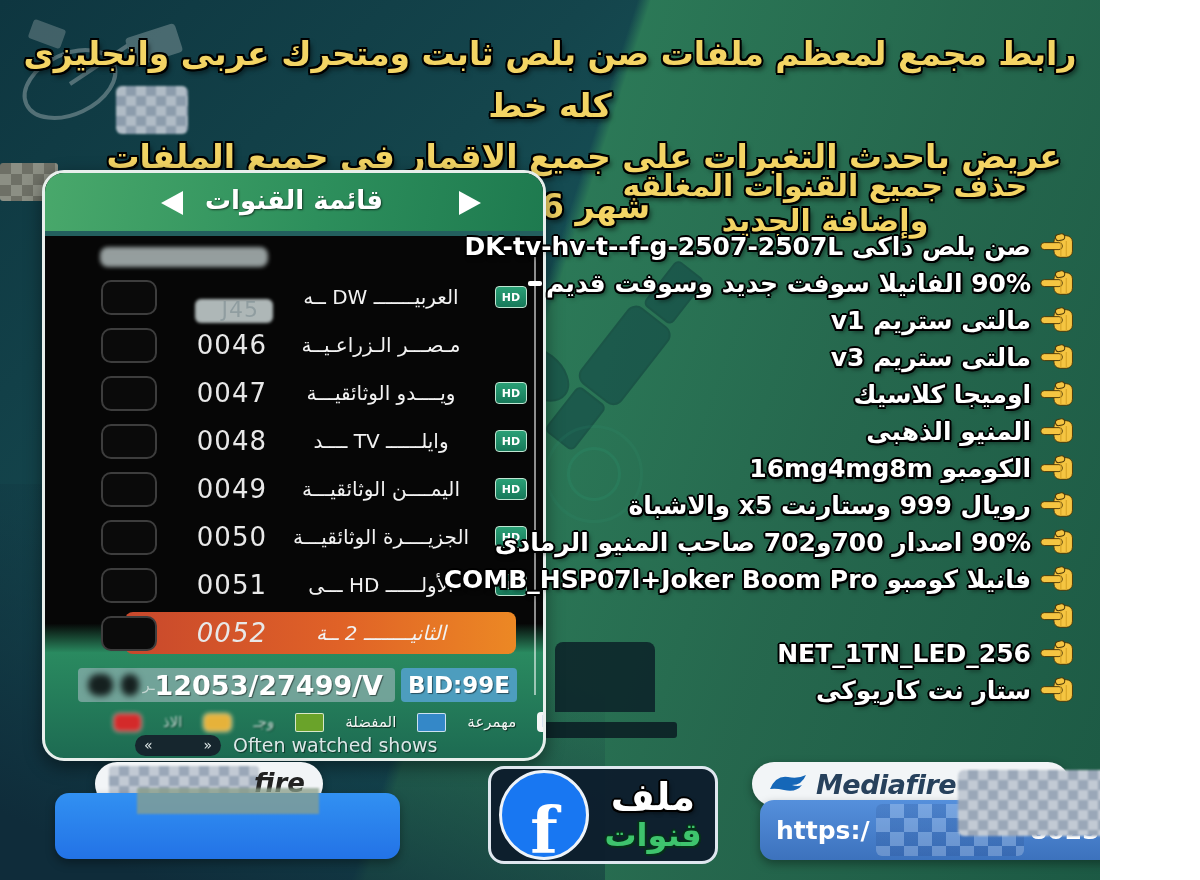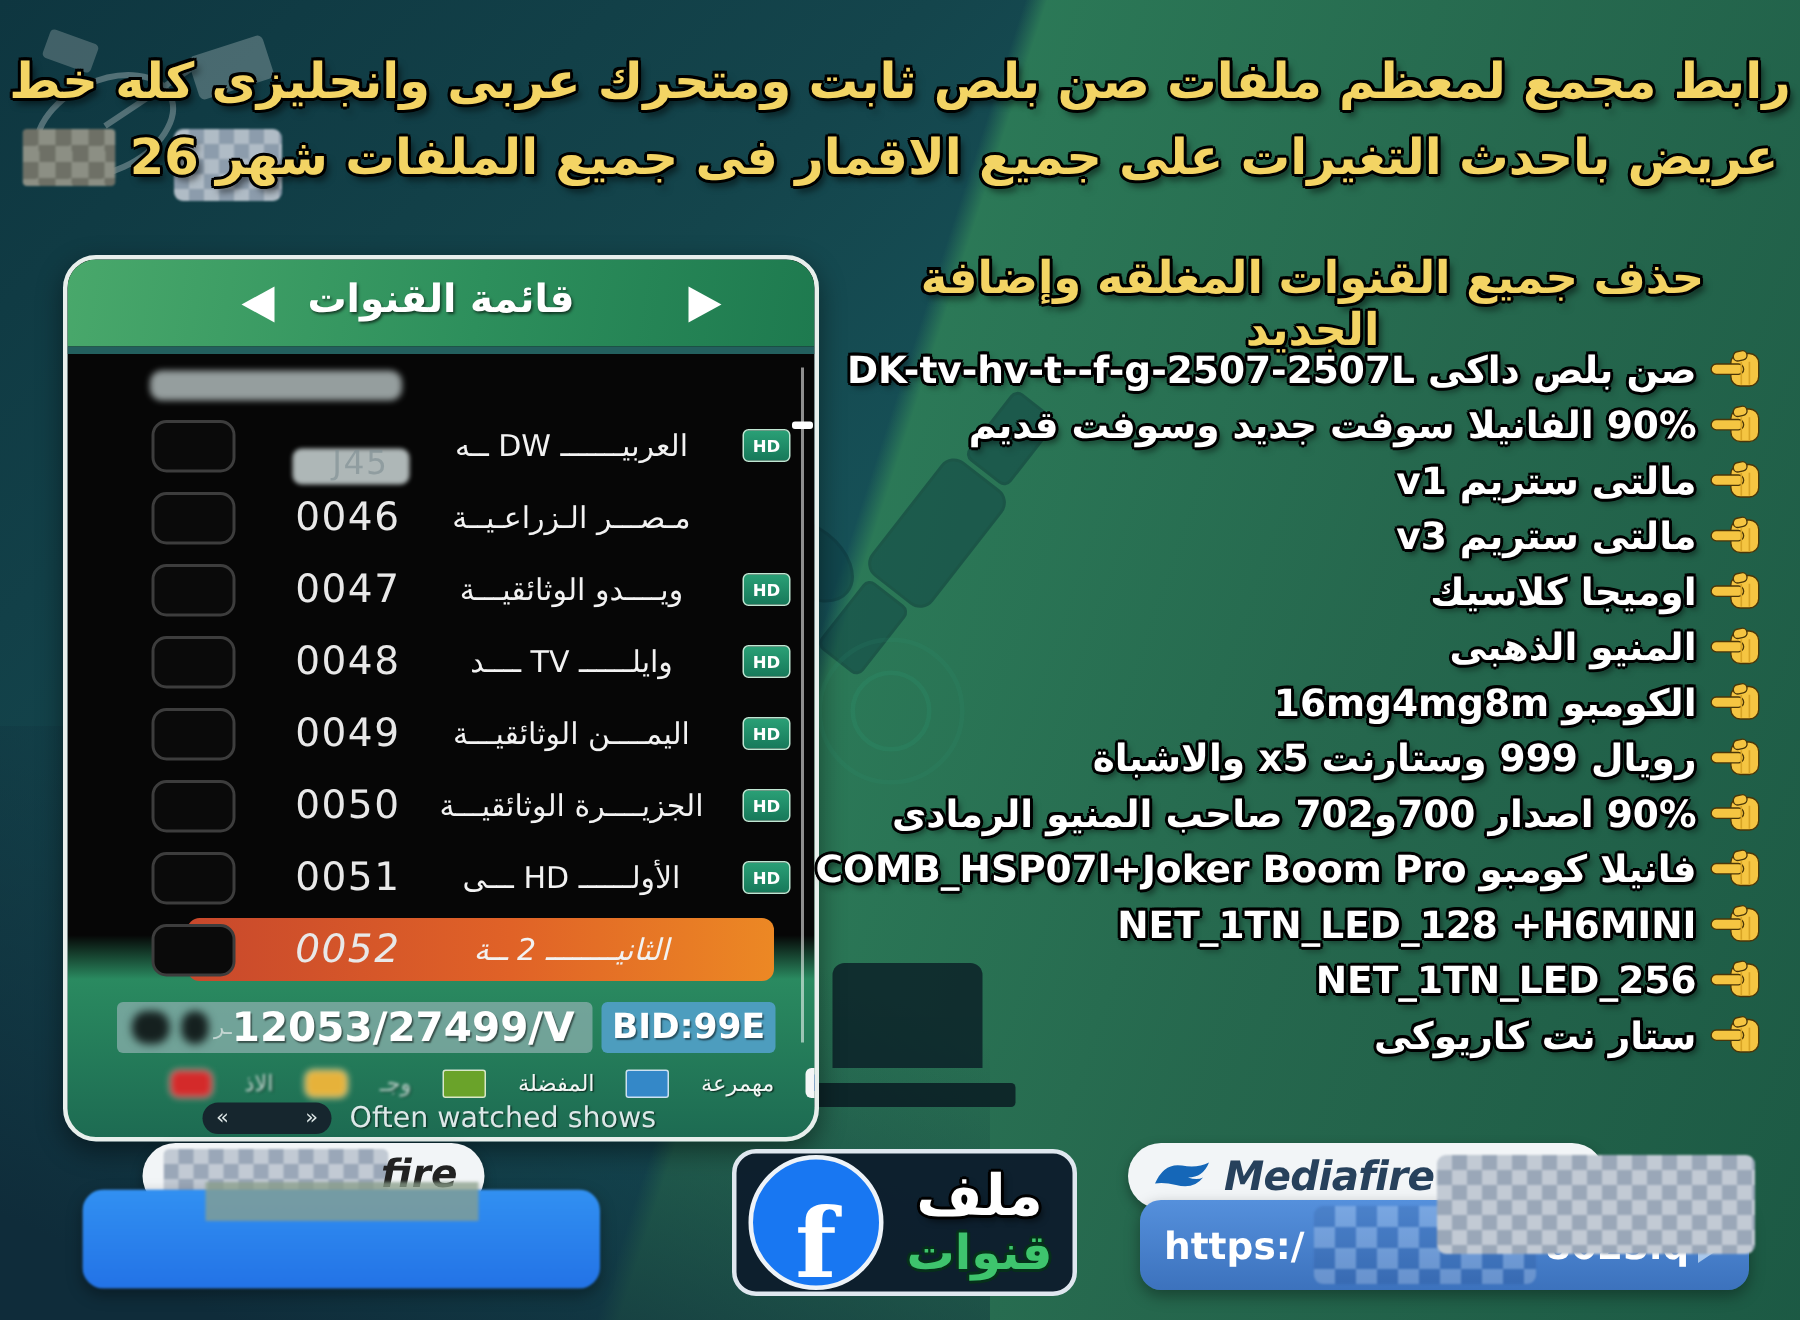--- a/index.html
+++ b/index.html
@@ -1,17 +1,17 @@
 <!DOCTYPE html>
 <html lang="ar"><head>
 <meta charset="utf-8">
 <style>
   html,body{margin:0;padding:0;}
   body{width:1200px;height:880px;font-family:"DejaVu Sans",sans-serif;overflow:hidden;}
-  .stage{position:relative;width:1200px;height:880px;overflow:hidden;
+  .stage{position:relative;width:1100px;height:880px;overflow:hidden;
     background:linear-gradient(135deg,#0e3640 0%,#14454c 30%,#17565c 52%,#123d46 100%);}
   .bg-band{position:absolute;inset:0;
     background:linear-gradient(108deg,rgba(0,0,0,0) 46%,#2d7c57 47%,#276a4d 70%,#1d5c44 100%);
     opacity:.92;}
   .bg-band2{position:absolute;left:0;bottom:0;width:55%;height:45%;
     background:linear-gradient(25deg,#0f2c3a 10%,rgba(15,44,58,0) 70%);}
   .glow-ring{position:absolute;border:3px solid #2fa07a;border-radius:50%;opacity:.12;}
   .deco{position:absolute;}
   
   .outline-y{color:#f3d464;font-weight:bold;
@@ -384,21 +384,20 @@
       <div class="r-item">
         <svg class="hand" viewBox="0 0 44 34">
     <g stroke="#4a3608" stroke-width="1.2" fill="#f5c542">
       <rect x="18" y="3" width="24" height="28" rx="8"></rect>
       <rect x="1" y="12" width="28" height="9" rx="4.5"></rect>
       <rect x="20" y="1" width="12" height="8" rx="4" transform="rotate(-12 26 5)"></rect>
     </g>
     <line x1="27" y1="10" x2="27" y2="30" stroke="#d8a425" stroke-width="1.4"></line>
     <line x1="34" y1="10" x2="34" y2="30" stroke="#d8a425" stroke-width="1.4"></line>
   </svg>
-        <span class="txt outline-w" dir="rtl">NET_1TN_LED_128 +H6MINI</span>
       </div>
       <div class="r-item">
         <svg class="hand" viewBox="0 0 44 34">
     <g stroke="#4a3608" stroke-width="1.2" fill="#f5c542">
       <rect x="18" y="3" width="24" height="28" rx="8"></rect>
       <rect x="1" y="12" width="28" height="9" rx="4.5"></rect>
       <rect x="20" y="1" width="12" height="8" rx="4" transform="rotate(-12 26 5)"></rect>
     </g>
     <line x1="27" y1="10" x2="27" y2="30" stroke="#d8a425" stroke-width="1.4"></line>
     <line x1="34" y1="10" x2="34" y2="30" stroke="#d8a425" stroke-width="1.4"></line>

